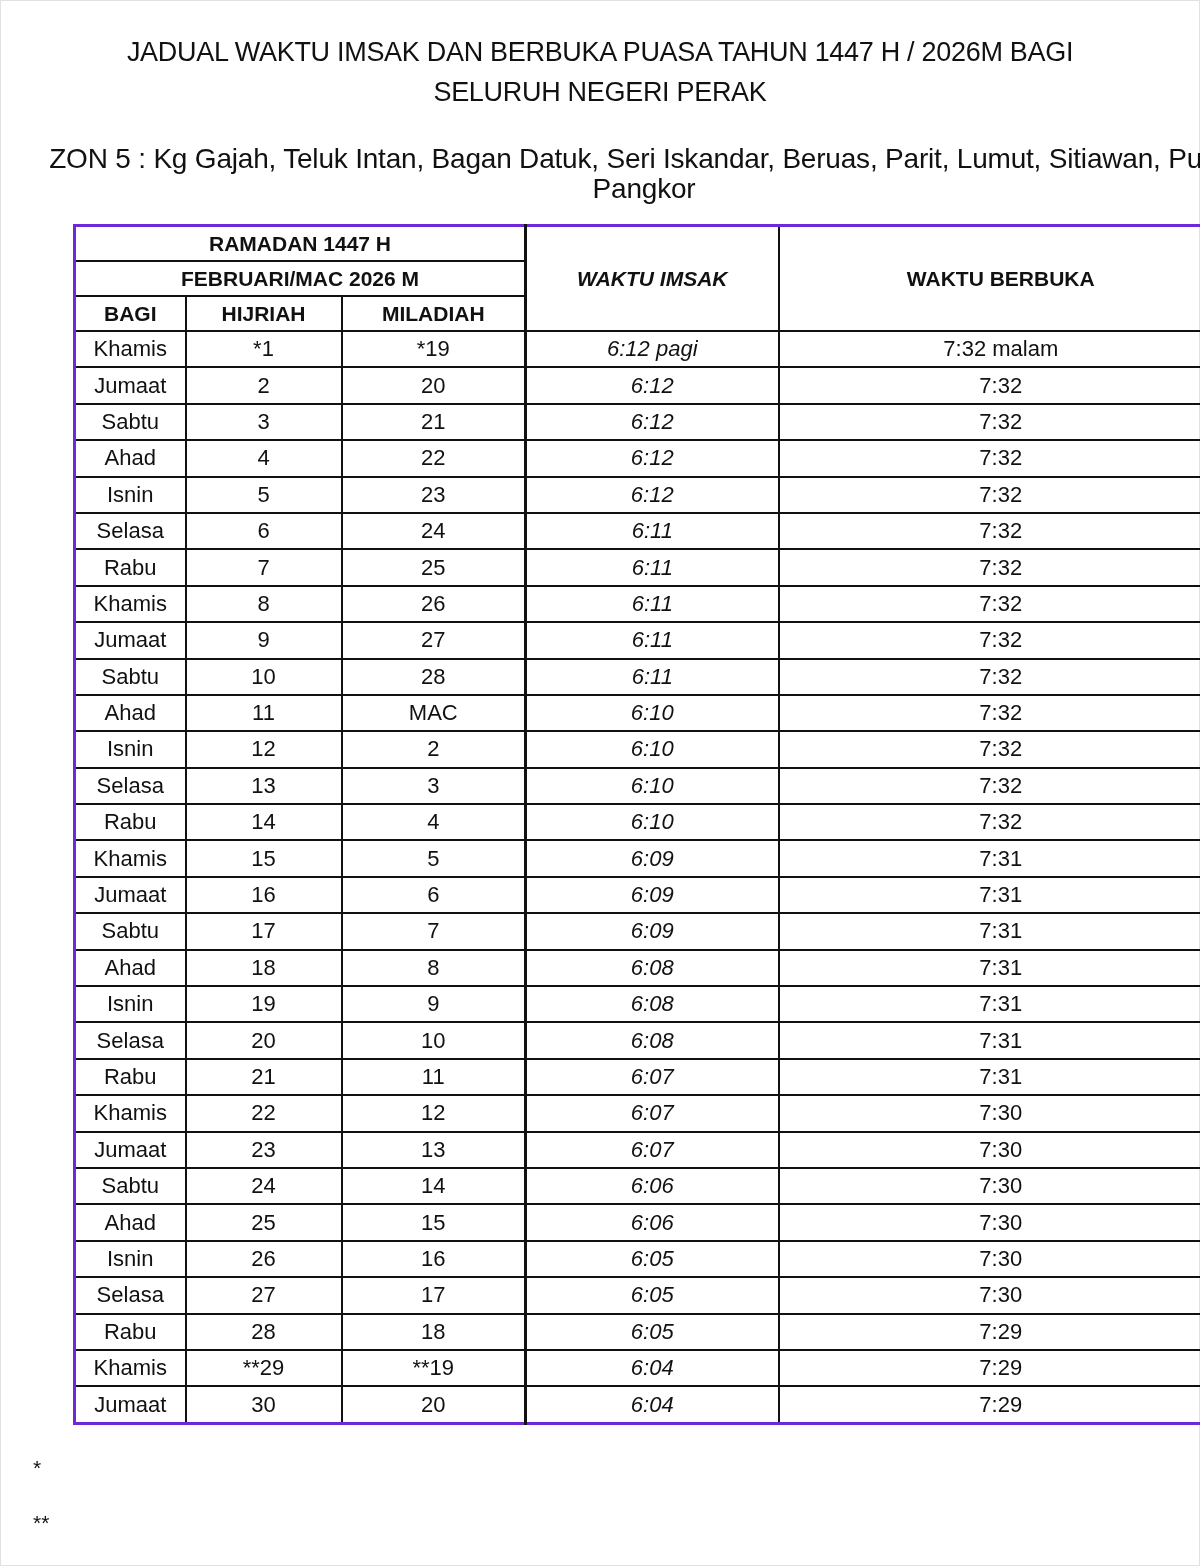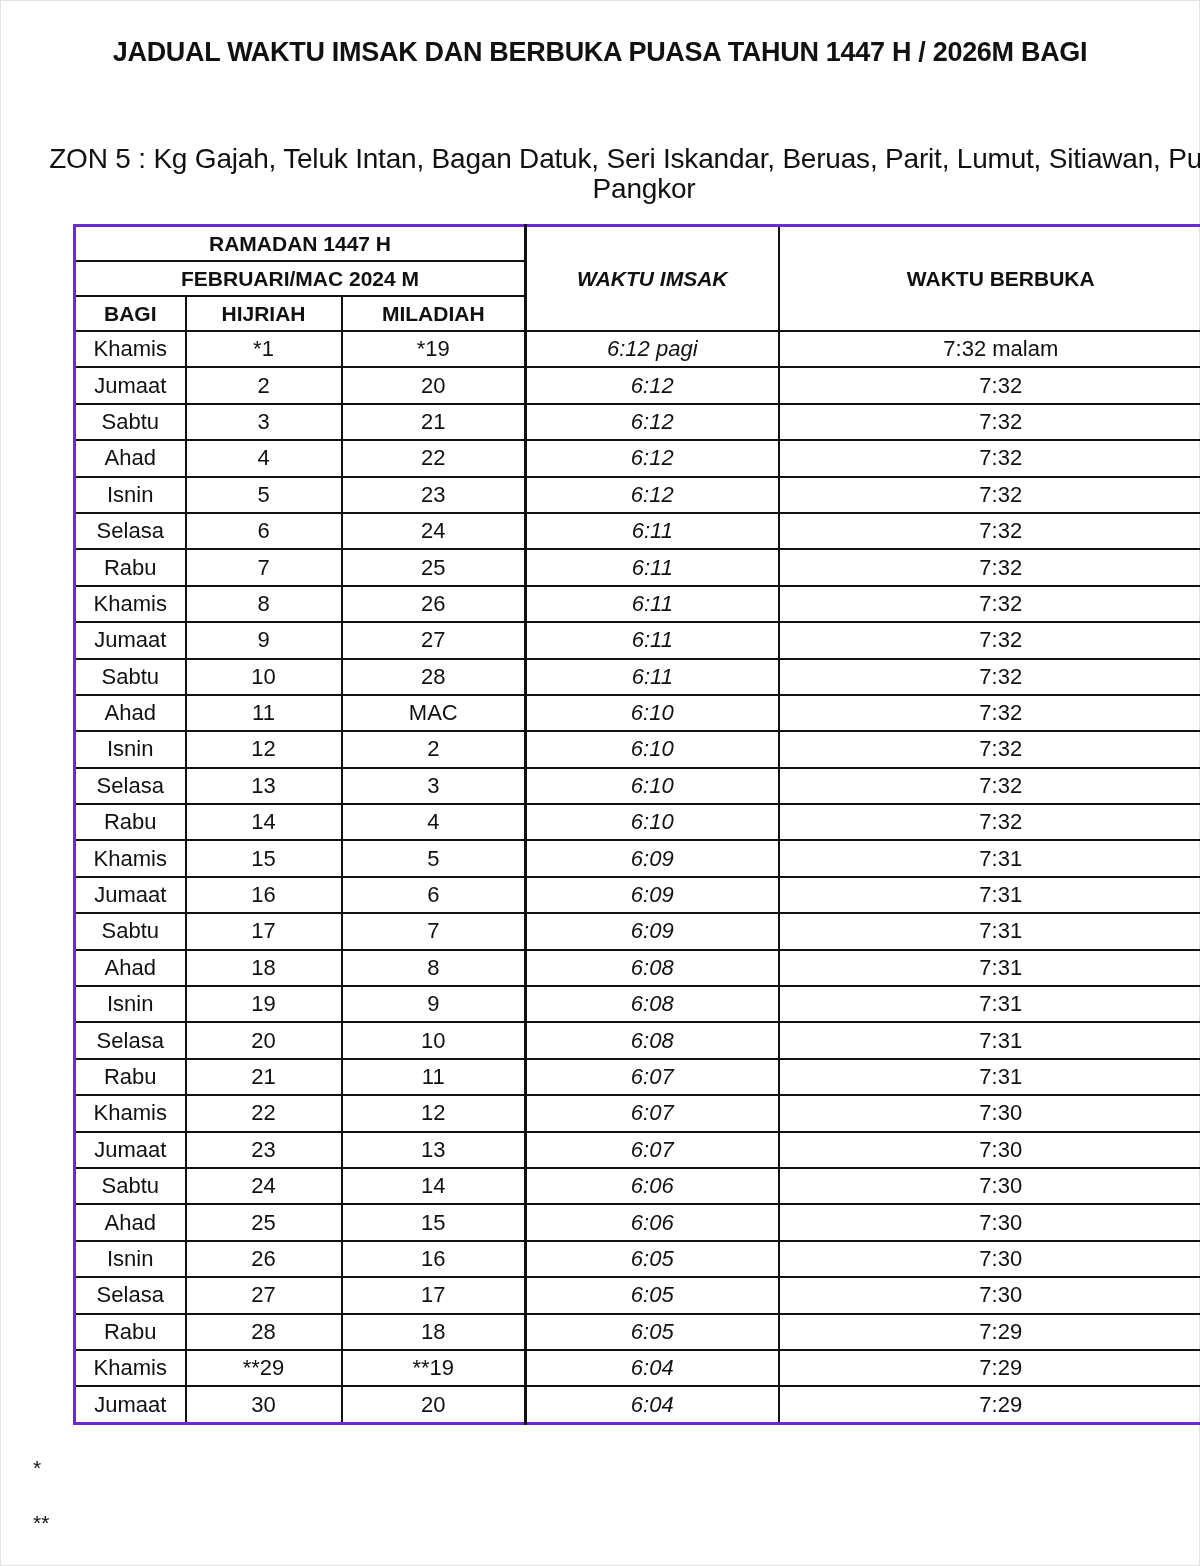--- a/index.html
+++ b/index.html
@@ -4,21 +4,21 @@
 <style>
   html, body { margin: 0; padding: 0; }
   body {
     width: 1200px; height: 1566px; background: #ffffff; position: relative;
     font-family: "Liberation Sans", "DejaVu Sans", sans-serif; color: #111;
     overflow: hidden;
   }
   .frame { position: absolute; left: 0; top: 0; width: 1198px; height: 1564px; border: 1px solid #e2e2e2; }
   .title {
     position: absolute; left: 0; top: 32px; width: 1200px; text-align: center;
-    font-weight: bold; font-size: 27px; line-height: 40px; letter-spacing: -0.3px;
+    font-weight: normal; font-size: 27px; line-height: 40px; letter-spacing: -0.3px;
   }
   .zone {
     position: absolute; left: 0; top: 144px; width: 1200px; text-align: center;
     font-size: 28px; line-height: 30px; letter-spacing: -0.2px; margin-left: 44px;
   }
   table.sched {
     position: absolute; left: 25px; top: 224px; width: 1149px;
     border-collapse: collapse; border: 3px solid #6d28d9; table-layout: fixed; margin-left: 48px;
   }
   table.sched td, table.sched th {
@@ -38,40 +38,41 @@
   .note .mark { position: absolute; left: 0; top: 0; width: 40px; }
   .note .txt { position: absolute; left: 43px; top: 0; }
 </style>
 </head>
 <body>
 
 <div class="frame"></div>
 
 <div class="title">
   <div>JADUAL WAKTU IMSAK DAN BERBUKA PUASA TAHUN 1447 H / 2026M BAGI</div>
+  <div>SELURUH NEGERI PERAK</div>
 </div>
 
 <div class="zone">ZON 5 : Kg Gajah, Teluk Intan, Bagan Datuk, Seri Iskandar, Beruas, Parit, Lumut, Sitiawan, Pulau Pangkor</div>
 
 <table class="sched">
   <colgroup>
     <col class="col-hari">
       <col class="col-hij">
       <col class="col-mil">
       <col class="col-ims">
       <col class="col-ber">
   </colgroup>
   <thead>
     <tr>
       <th colspan="3">RAMADAN 1447 H</th>
       <th rowspan="3" class="imsak">WAKTU IMSAK</th>
       <th rowspan="3">WAKTU BERBUKA</th>
     </tr>
     <tr>
-      <th colspan="3">FEBRUARI/MAC 2024 M</th>
+      <th colspan="3">FEBRUARI/MAC 2026 M</th>
     </tr>
     <tr>
       <th>BAGI</th>
       <th>HIJRIAH</th>
       <th>MILADIAH</th>
     </tr>
   </thead>
   <tbody id="rows">
       <tr>
         <td>Khamis</td>

